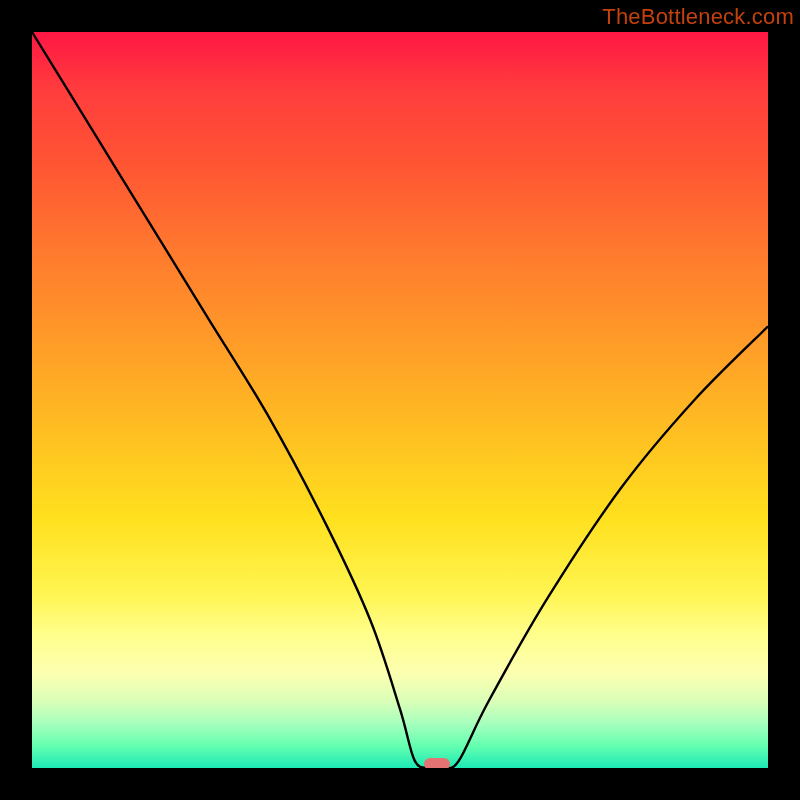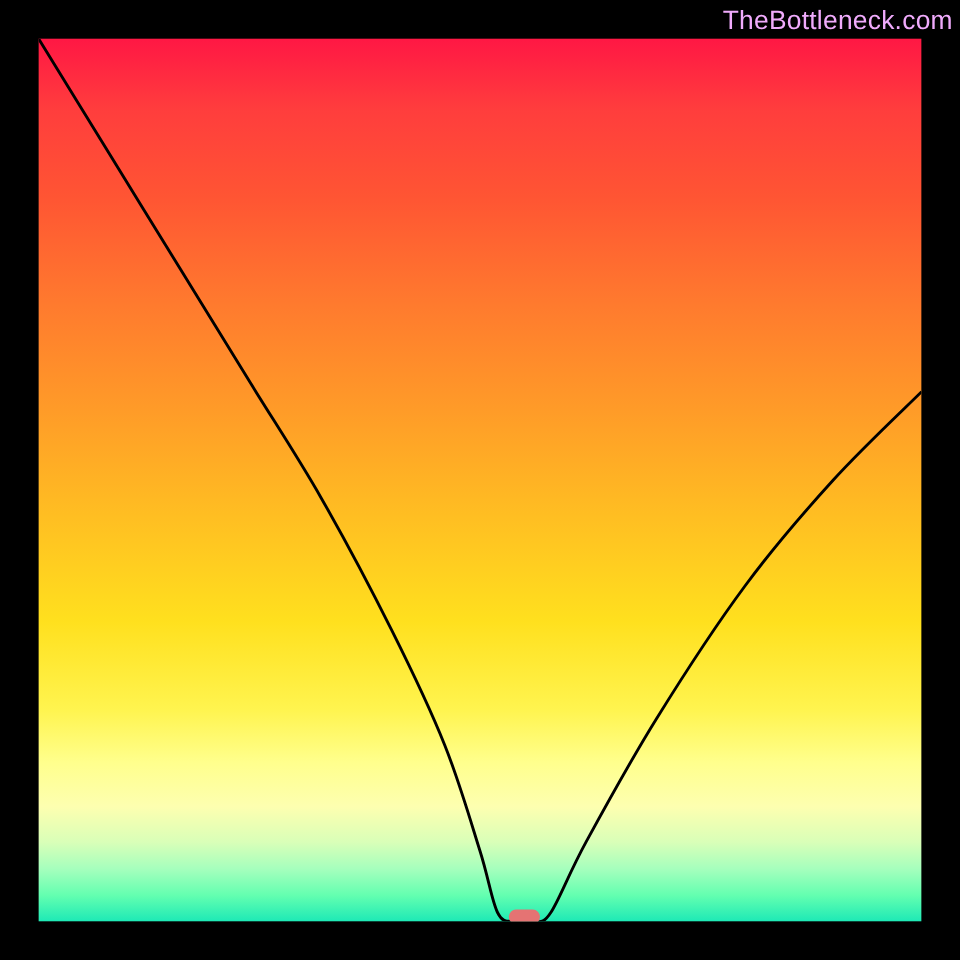--- a/index.html
+++ b/index.html
@@ -53,21 +53,21 @@
   }
   .marker {
     position: absolute;
     border-radius: 999px;
     background: #e57373;
   }
   .watermark {
     position: absolute;
     right: 6px;
     top: 4px;
-    color: #f0abfc;
+    color: #c2410c;
     font-size: 22px;
     letter-spacing: 0.2px;
     user-select: none;
   }
 </style>
 </head>
 <body>
 
 <div class="stage">
 

